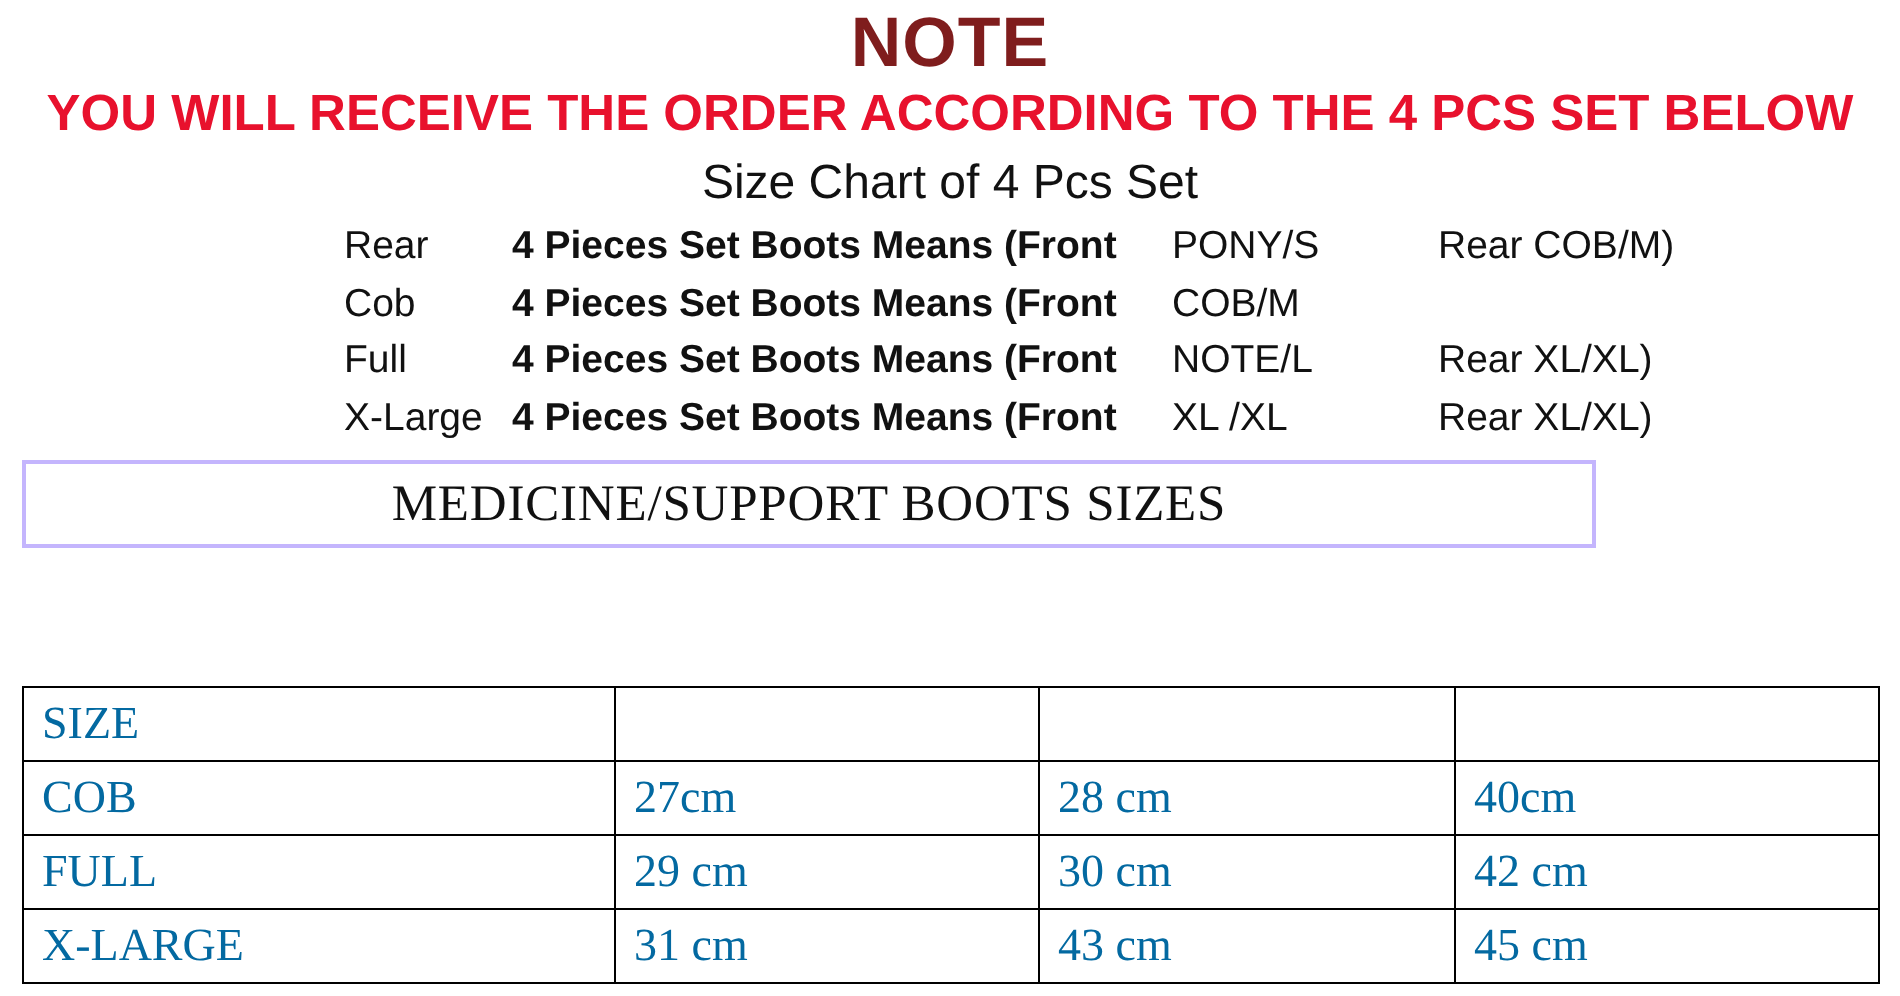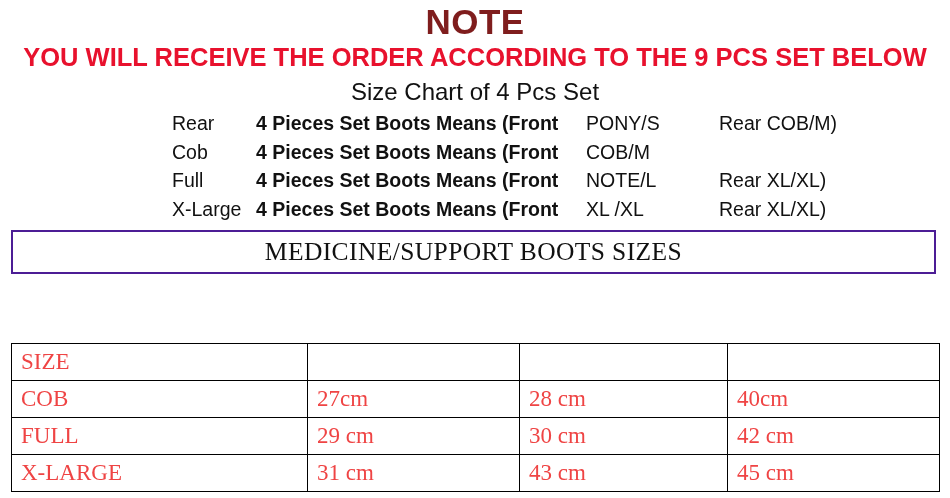--- a/index.html
+++ b/index.html
@@ -76,23 +76,23 @@
   .set-row .c-rear {
     flex: 0 0 auto;
     margin-left: 33px;
   }
 
   
   .banner {
     position: absolute;
     left: 11px;
     top: 228px;
-    width: 925px;
+    width: 787px;
     height: 44px;
-    border: 2px solid #4c1d95;
+    border: 2px solid #c4b5fd;
     box-sizing: border-box;
     display: flex;
     align-items: center;
     justify-content: center;
   }
   .banner-text {
     font-family: "Liberation Serif", serif;
     font-size: 25.5px;
     letter-spacing: 0.4px;
     color: #111;
@@ -106,35 +106,35 @@
     width: 928px;
     border-collapse: collapse;
     table-layout: fixed;
     font-family: "Liberation Serif", serif;
   }
   .size-table td {
     border: 1px solid #000;
     height: 36px;
     padding: 0 0 0 9px;
     font-size: 23px;
-    color: #ef4444;
+    color: #0369a1;
     vertical-align: middle;
   }
   .size-table col.c1 { width: 296px; }
   .size-table col.c2 { width: 212px; }
   .size-table col.c3 { width: 208px; }
   .size-table col.c4 { width: 212px; }
 </style>
 </head>
 <body>
 
 <div class="page">
 
   <div class="note-title">NOTE</div>
-  <div class="note-sub">YOU WILL RECEIVE THE ORDER ACCORDING TO THE 9 PCS SET BELOW</div>
+  <div class="note-sub">YOU WILL RECEIVE THE ORDER ACCORDING TO THE 4 PCS SET BELOW</div>
 
   <div class="sizechart-title">Size Chart of 4 Pcs Set</div>
 
   <div class="set-rows">
     <div class="set-row">
       <span class="c-size">Rear</span>
       <span class="c-desc">4 Pieces Set Boots Means (Front</span>
       <span class="c-front">PONY/S</span>
       <span class="c-rear">Rear COB/M)</span>
     </div>

